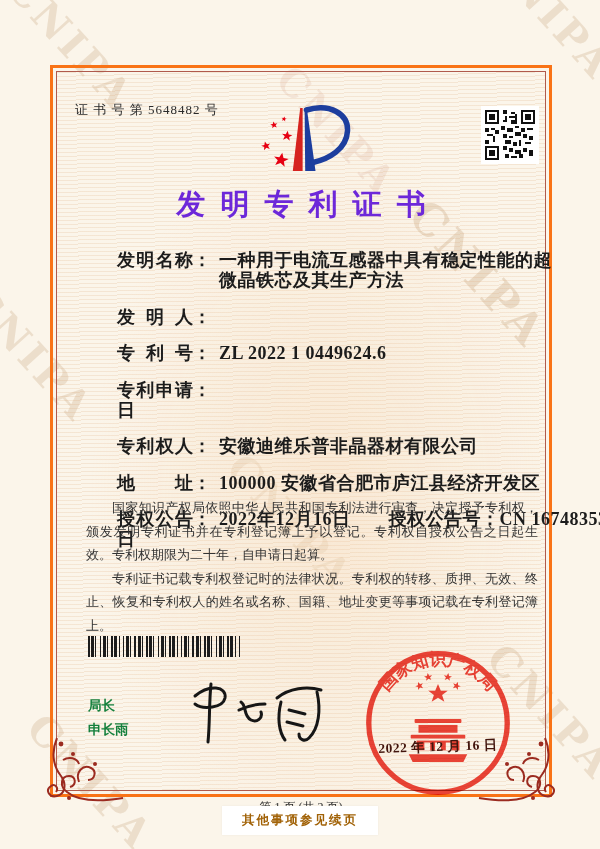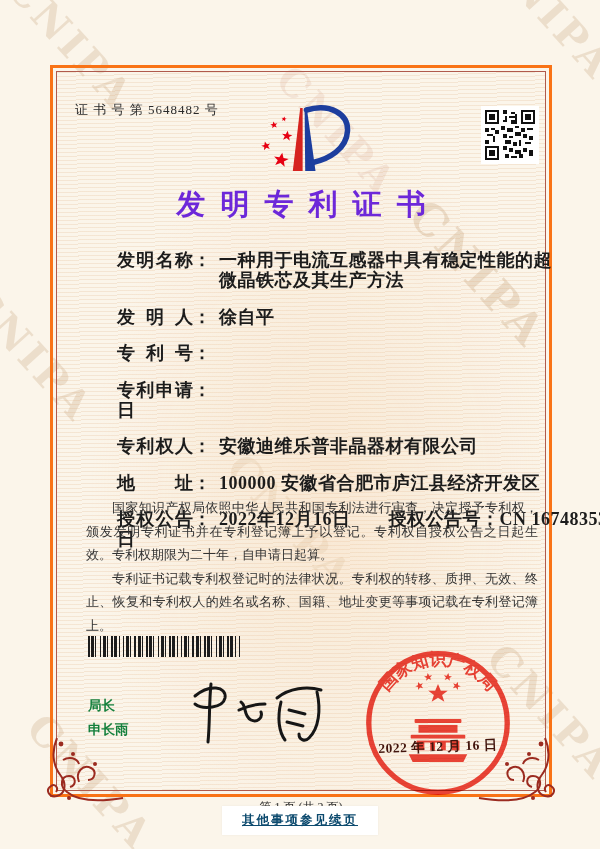--- a/index.html
+++ b/index.html
@@ -55,22 +55,22 @@
   .seal-date{position:absolute;left:312px;top:670px;width:146px;text-align:center;
              font-size:13.5px;font-weight:bold;color:#42150d;transform:rotate(-2deg);letter-spacing:0.5px;}
 
   .page-footer{position:absolute;left:0;top:710px;width:100%;text-align:center;font-size:12px;color:#2c2c2c;margin-top:21px;}
 
   .flourish{position:absolute;width:86px;height:74px;}
   .flourish.fl-left{left:-14px;top:668px;}
   .flourish.fl-right{right:-14px;top:668px;transform:scaleX(-1);}
 
   .cont-note{position:absolute;left:50%;top:806px;transform:translateX(-50%);z-index:2;
-             background:#ffffff;padding:6px 20px;font-size:12.5px;font-weight:bold;color:#0c4a6e;
-             letter-spacing:2px;box-shadow:0 0 2px rgba(0,0,0,0.06);text-decoration:underline;}
+             background:#ffffff;padding:6px 20px;font-size:12.5px;font-weight:bold;color:#a16207;
+             letter-spacing:2px;box-shadow:0 0 2px rgba(0,0,0,0.06);}
 </style>
 </head>
 <body>
 
 <div class="page">
 
   <span class="wm" style="left:-12px;top:18px;font-size:40px;">CNIPA</span>
   <span class="wm" style="left:468px;top:-12px;font-size:40px;">CNIPA</span>
   <span class="wm" style="left:258px;top:108px;font-size:38px;color:rgba(214,170,150,0.22);">CNIPA</span>
   <span class="wm" style="left:-52px;top:330px;font-size:40px;">CNIPA</span>
@@ -161,25 +161,25 @@
 
     <div class="fields">
       <div class="frow">
         <span class="flabel">发明名称</span>
           <span class="fcolon">：</span>
         <span class="fvalue">一种用于电流互感器中具有稳定性能的超微晶铁芯及其生产方法</span>
       </div>
       <div class="frow">
         <span class="flabel">发明人</span>
           <span class="fcolon">：</span>
-        <span class="fvalue">徐自平</span>
       </div>
       <div class="frow">
         <span class="flabel">专利号</span>
           <span class="fcolon">：</span>
+        <span class="fvalue">ZL 2022 1 0449624.6</span>
       </div>
       <div class="frow">
         <span class="flabel">专利申请日</span>
           <span class="fcolon">：</span>
       </div>
       <div class="frow">
         <span class="flabel">专利权人</span>
           <span class="fcolon">：</span>
         <span class="fvalue">安徽迪维乐普非晶器材有限公司</span>
       </div>

